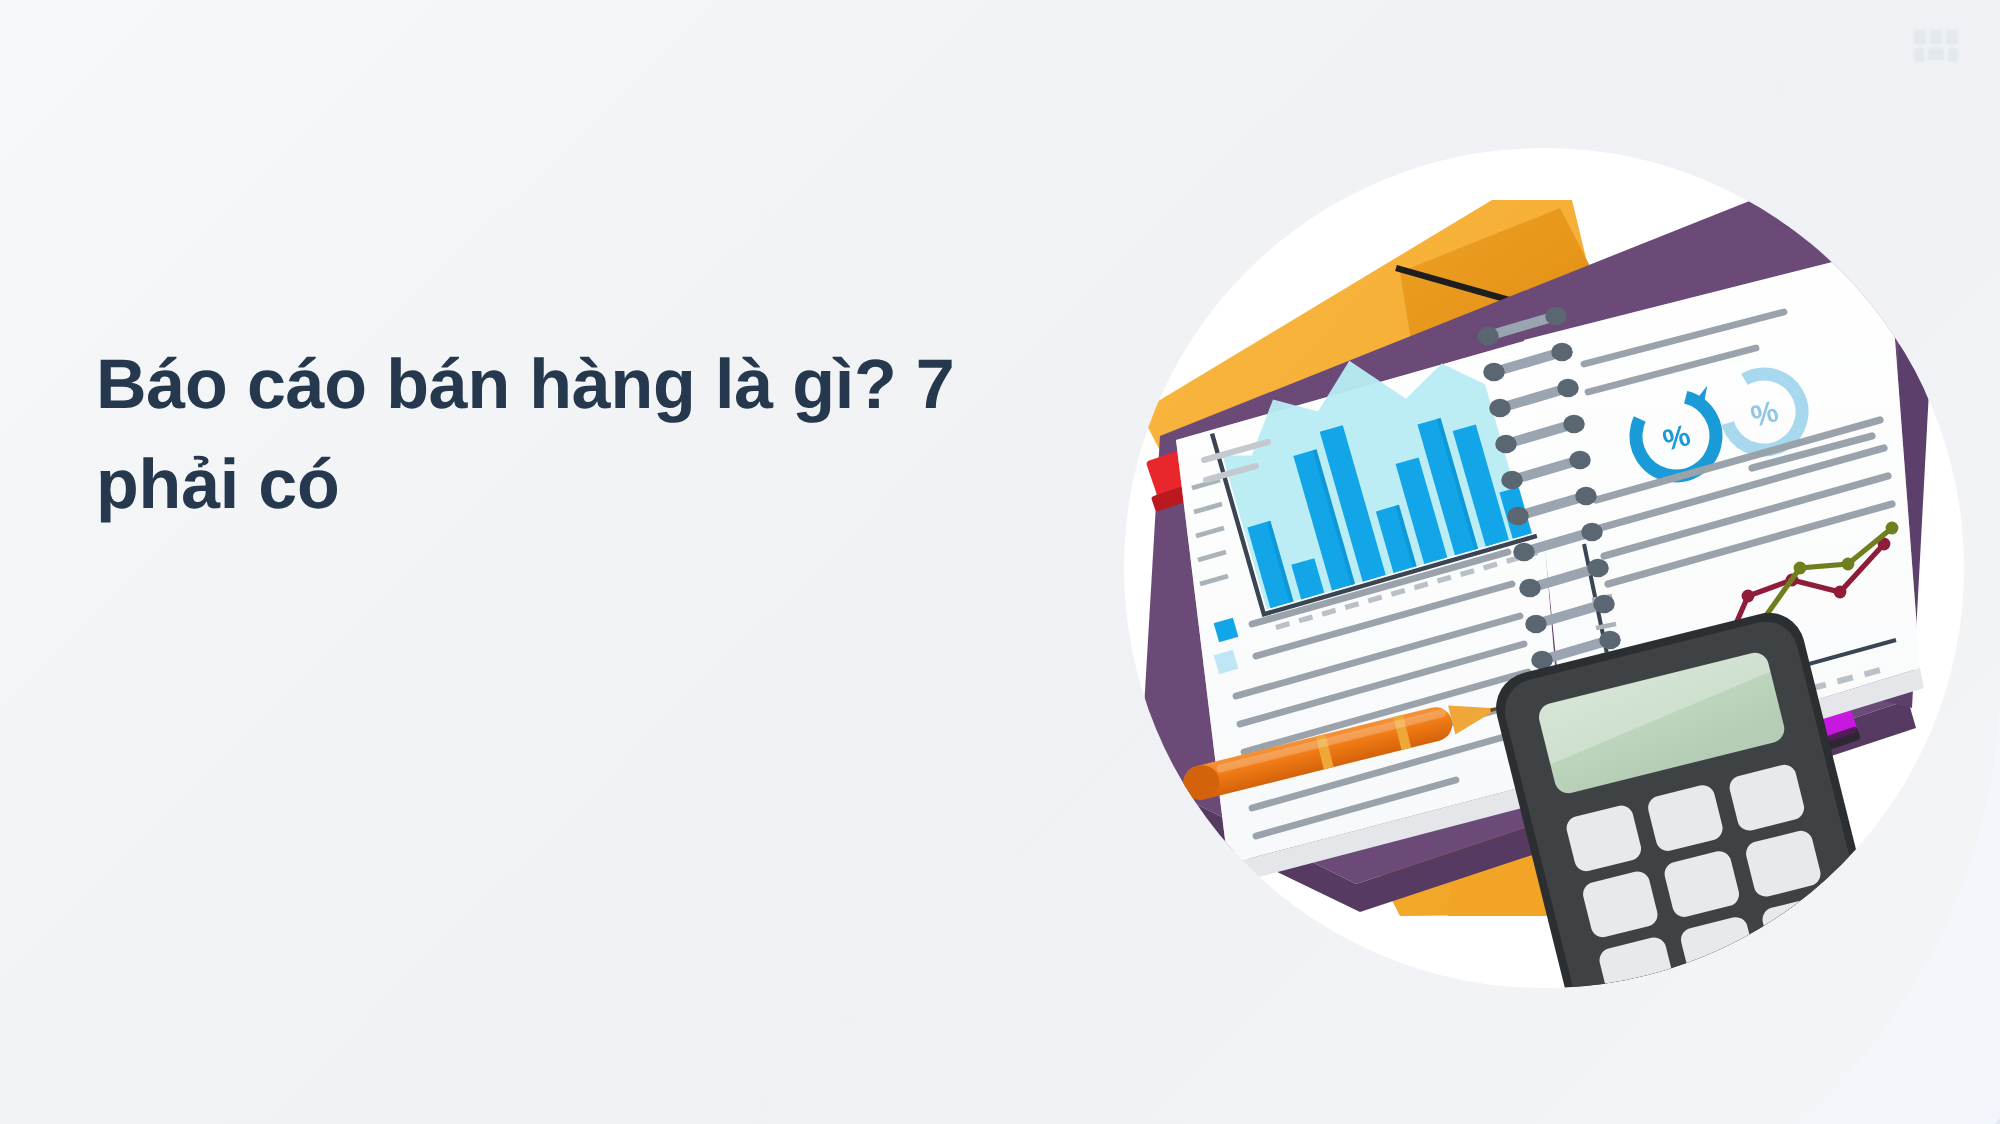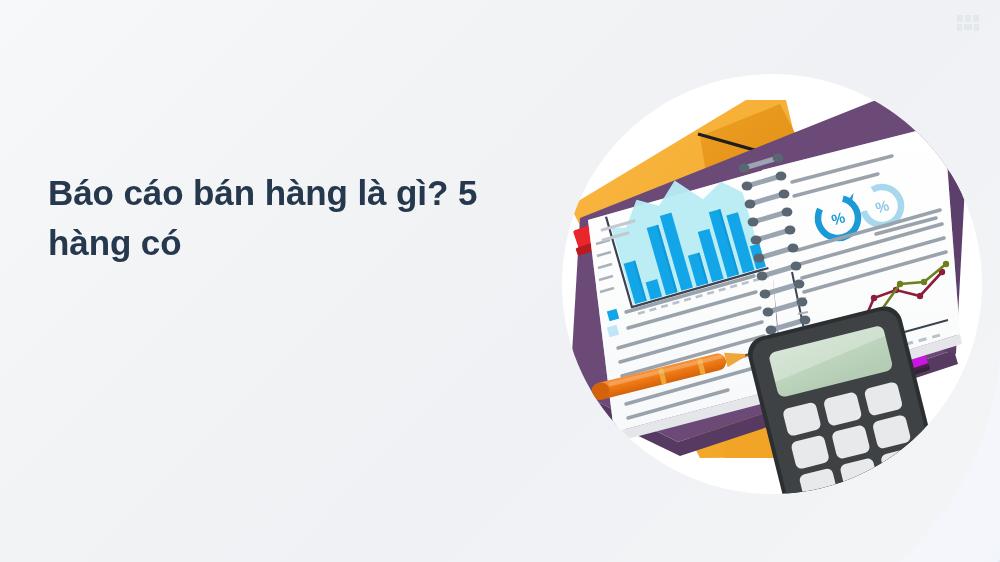--- a/index.html
+++ b/index.html
@@ -86,22 +86,22 @@
         <span class="wm-blk wm-a"></span>
     </div>
     <div class="wm-row">
       <span class="wm-blk wm-b"></span>
         <span class="wm-blk wm-c"></span>
         <span class="wm-blk wm-b"></span>
     </div>
   </div>
 
   <h1 id="headline">
-    <span class="hl-line">Báo cáo bán hàng là gì? 5</span>
-    <span class="hl-line">hàng có</span>
+    <span class="hl-line">Báo cáo bán hàng là gì? 7</span>
+    <span class="hl-line">phải có</span>
   </h1>
 
   <div id="illustration">
     <div id="white-disc"></div>
 
     <svg id="art" viewBox="0 0 448 448">
       <defs>
         <clipPath id="discClip">
             <circle cx="224" cy="226" r="210"></circle>
           </clipPath>

